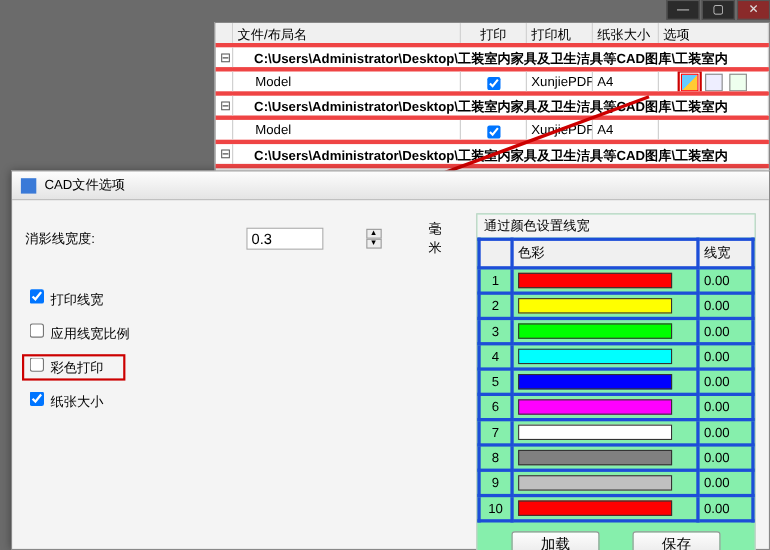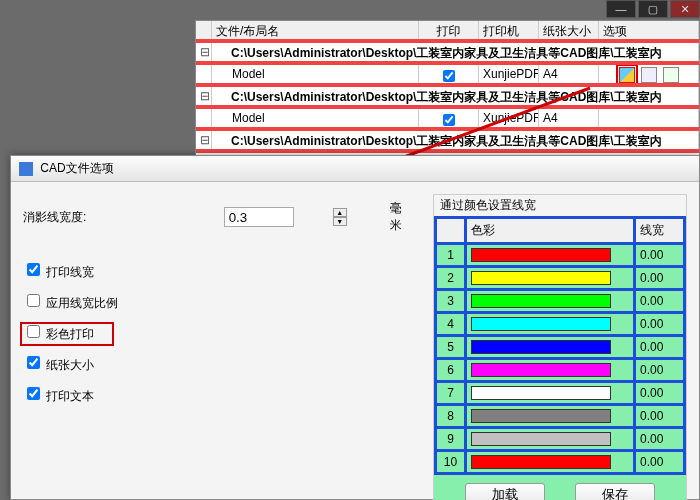--- a/index.html
+++ b/index.html
@@ -231,21 +231,20 @@
             <div>▲</div>
             <div>▼</div>
           </div>
         <span style="margin-left:6px">毫米</span>
       </div>
       <div style="height:10px"></div>
       <div class="chk-row"><label><input type="checkbox" checked="" style=""><span>打印线宽</span></label></div>
       <div class="chk-row"><label><input type="checkbox" style=""><span>应用线宽比例</span></label></div>
       <div class="chk-row"><label class="highlight"><input type="checkbox" style=""><span>彩色打印</span></label></div>
       <div class="chk-row"><label><input type="checkbox" checked="" style=""><span>纸张大小</span></label></div>
-      <div class="chk-row"><label><input type="checkbox" checked="" style=""><span>打印文本</span></label></div>
     </div>
     <div class="right-pane">
       <div class="group-title">通过颜色设置线宽</div>
       <table class="color-table">
         <thead>
             <tr>
           <th style="width:30px"></th>
           <th>色彩</th>
           <th style="width:50px">线宽</th>
         </tr>

